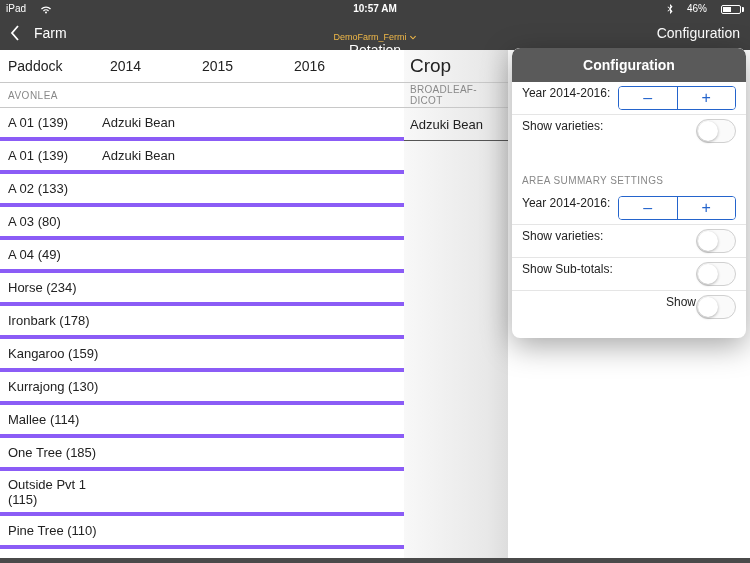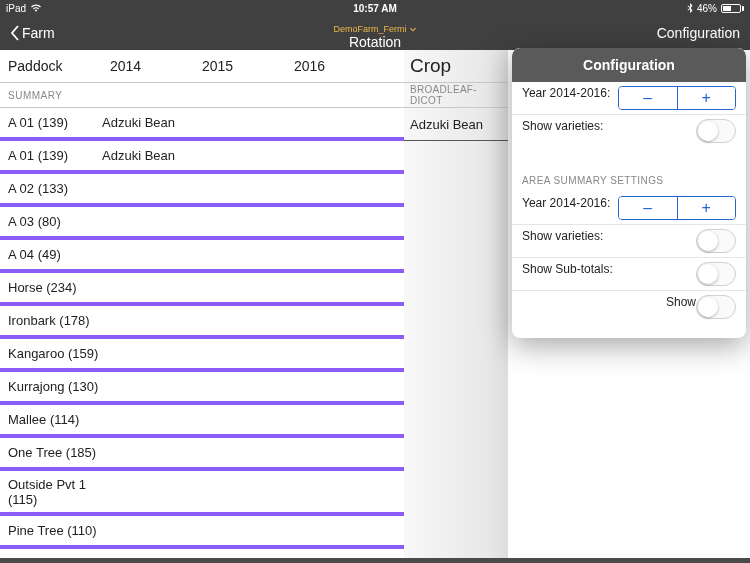--- a/index.html
+++ b/index.html
@@ -1,31 +1,31 @@
 <!DOCTYPE html>
 <html><head>
 <meta charset="utf-8">
 <style>
 *{margin:0;padding:0;box-sizing:border-box;font-family:-apple-system,"Helvetica Neue",Helvetica,Arial,sans-serif;-webkit-font-smoothing:antialiased}
 body{width:750px;height:563px;overflow:hidden;background:#fff;position:relative}
 .status-bar{height:16px;background:#404040;color:#fff;font-size:10px;display:flex;align-items:center;justify-content:space-between;padding:0 6px}
-.status-left,.status-center,.status-right{display:flex;align-items:center;gap:4px}
+.status-left,.status-center,.status-right{display:flex;align-items:flex-end;gap:14px}
 .status-left{width:200px}
 .status-center{flex:1;justify-content:center;font-weight:700}
 .status-right{width:200px;justify-content:flex-end}
 .bt-icon{display:inline-block;width:6px;height:10px;position:relative}
 .bt-icon svg{width:6px;height:10px}
 .batt{display:inline-flex;align-items:center;gap:1px}
 .batt-body{width:20px;height:9px;border:1px solid #fff;border-radius:2px;position:relative}
 .batt-fill{position:absolute;left:1px;top:1px;bottom:1px;width:46%;background:#fff}
 .batt-tip{width:2px;height:5px;background:#fff;border-radius:0 1px 1px 0}
 .nav-bar{height:34px;background:#404040;color:#fff;display:flex;align-items:center;position:relative;padding:0 10px}
-.back-btn{display:flex;align-items:center;gap:2px;font-size:14px;cursor:pointer}
+.back-btn{display:flex;align-items:center;gap:14px;font-size:14px;cursor:pointer}
 .chev-left{width:10px;height:16px}
-.nav-center{position:absolute;left:50%;transform:translateX(-50%);text-align:center;top:4px;height:34px;display:flex;flex-direction:column;justify-content:center}
+.nav-center{position:absolute;left:50%;transform:translateX(-50%);text-align:center;top:12px;height:34px;display:flex;flex-direction:column;justify-content:center}
 .farm-name{font-size:9px;color:#f0b848;display:flex;align-items:center;justify-content:center;gap:3px;line-height:10px}
 .dn-chev{width:7px;height:5px}
 .nav-title{font-size:14px;font-weight:400;line-height:16px}
 .nav-right{margin-left:auto;font-size:14px;cursor:pointer}
 .content{position:absolute;top:50px;left:0;right:0;bottom:0;background:#fff}
 .cols{display:flex;height:100%}
 .left-col{width:404px;position:relative}
 .mid-col{width:104px;position:relative;background:linear-gradient(to right,#f8f8f8,#e8e8e8 80%,#ddd)}
 .right-col{flex:1}
 .header-row{height:33px;display:flex;align-items:center;border-bottom:1px solid #c8c8c8;font-size:14px;color:#222}
@@ -105,21 +105,21 @@
 
 <div class="content">
   <div class="cols">
     <div class="left-col">
       <div class="header-row">
         <div class="hcell paddock">Paddock</div>
         <div class="hcell y">2014</div>
         <div class="hcell y">2015</div>
         <div class="hcell y">2016</div>
       </div>
-      <div class="section-row">SUMMARY</div>
+      <div class="section-row">AVONLEA</div>
       <div id="left-rows">
           <div class="data-row">
             <div class="dcell paddock">A 01 (139)</div>
             <div class="dcell y1">Adzuki Bean</div>
           </div>
           <div class="data-row">
             <div class="dcell paddock">A 01 (139)</div>
             <div class="dcell y1">Adzuki Bean</div>
           </div>
           <div class="data-row">

